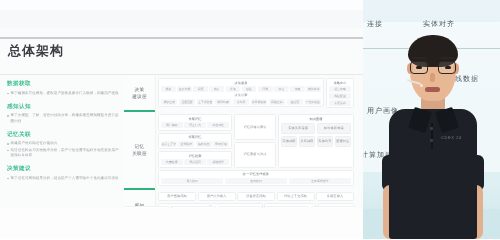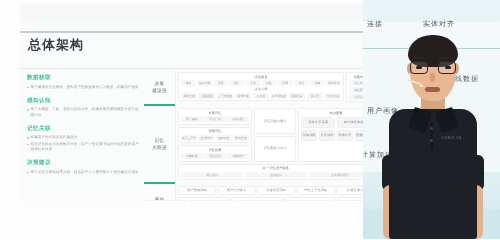--- a/index.html
+++ b/index.html
@@ -5,24 +5,23 @@
   html,body{margin:0;padding:0;}
   body{
     width:500px;height:239px;overflow:hidden;
     background:#ffffff;
     font-family:"Liberation Sans","DejaVu Sans",sans-serif;
   }
   #stage{position:relative;width:500px;height:239px;overflow:hidden;background:#fdfdfd;}
 
   
   .slide{
-    position:absolute;left:0;top:4px;width:363px;height:198px;
+    position:absolute;left:0;top:10px;width:363px;height:198px;
     background:linear-gradient(180deg,#fbfbfb 0%,#f6f7f7 100%);
     overflow:hidden;
-    margin-left:20px;
   }
   .slide-topband{position:absolute;left:0;top:0;width:363px;height:18px;background:#f7f8f9;}
   .slide-card{position:absolute;left:0;top:18px;width:363px;height:203px;background:#fafbfb;}
   .rule{position:absolute;left:0;width:363px;height:2px;background:#c9ccd0;}
   .rule.r1{top:27px;}
   .hairline{position:absolute;left:0;width:363px;height:1px;background:#e6e8ea;}
   .hairline.h2{top:64px;}
   .slide-bottom{position:absolute;left:0;top:221px;width:363px;height:18px;background:#f4f5f5;}
 
   .slide-title{

